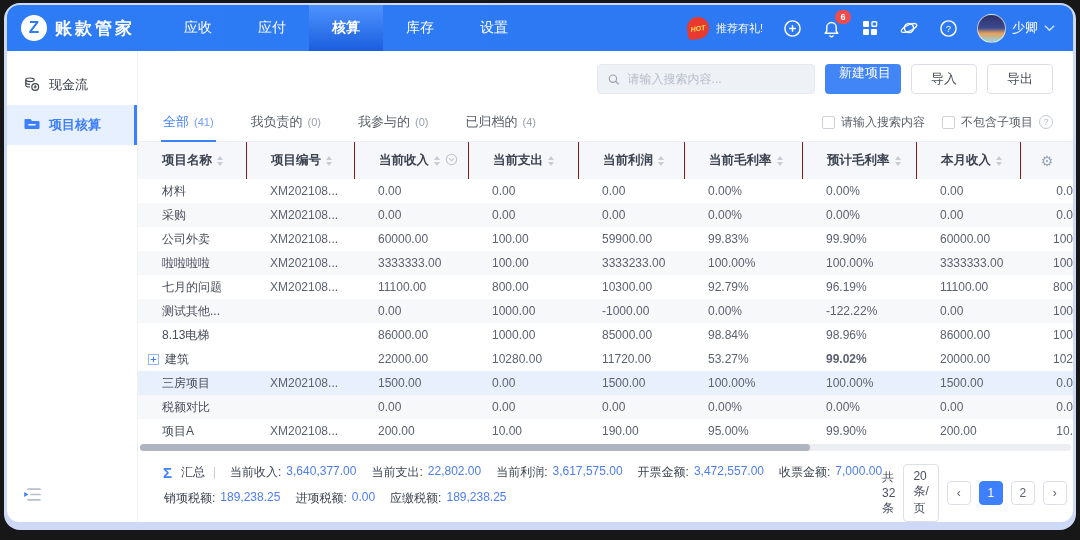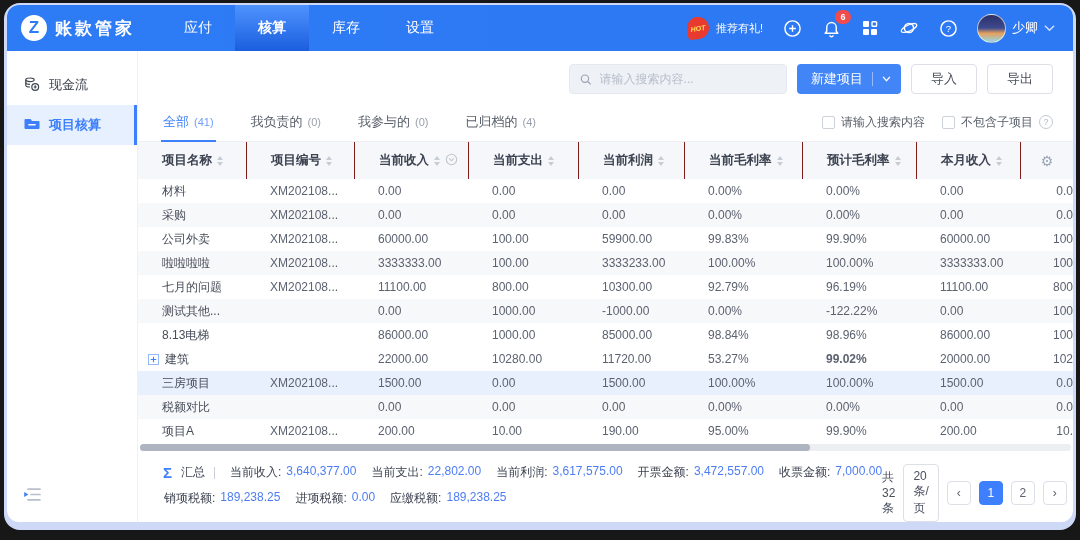--- a/index.html
+++ b/index.html
@@ -33,21 +33,21 @@
   .side-item{height:40px;display:flex;align-items:center;gap:9px;padding-left:17px;font-size:13px;color:#3d434d;cursor:pointer;position:relative;}
   .side-item.active{background:#e7f0fe;color:#3d7ffc;font-weight:bold;}
   .side-item.active::after{content:"";position:absolute;right:0;top:0;bottom:0;width:3px;background:#3d7ffc;}
   .collapse{position:absolute;bottom:16px;left:16px;cursor:pointer;}
 
   .main{flex:1;display:flex;flex-direction:column;min-width:0;}
   .toolbar{display:flex;align-items:center;justify-content:flex-end;gap:10px;padding:13px 20px 9px;}
   .search{width:218px;height:30px;background:#eef1f6;border:1px solid #e4e8ef;border-radius:4px;display:flex;align-items:center;padding:0 10px;gap:6px;box-sizing:border-box;}
   .search input{border:0;background:transparent;outline:0;font-size:12px;color:#333;width:100%;}
   .search input::placeholder{color:#b7bec9;}
-  .btn-primary{height:30px;background:#4285f7;border:none;color:#fff;font-size:13px;border-radius:4px;display:flex;align-items:center;padding:0 10px 0 14px;gap:9px;cursor:pointer;font-family:inherit;}
+  .btn-primary{height:30px;background:#4285f7;border:none;color:#fff;font-size:13px;border-radius:4px;display:flex;align-items:center;padding:0 10px 0 14px;gap:9px;cursor:pointer;font-family:inherit;flex-direction:column;}
   .btn-primary .split{width:1px;height:14px;background:rgba(255,255,255,.45);}
   .btn-outline{height:30px;min-width:66px;background:#fff;border:1px solid #dcdfe6;border-radius:4px;font-size:13px;color:#4a4f58;display:flex;align-items:center;justify-content:center;cursor:pointer;font-family:inherit;}
 
   .tabs-row{display:flex;align-items:center;padding:0 20px 0 25px;border-bottom:1px solid #eceef2;height:38px;flex:0 0 38px;}
   .tab{margin-right:37px;font-size:13px;color:#595f69;height:100%;display:flex;align-items:center;gap:5px;position:relative;cursor:pointer;}
   .tab .count{font-size:11px;color:#9aa1ac;}
   .tab.active{color:#3d7ffc;}
   .tab.active .count{color:#6f9dfb;}
   .tab.active::after{content:"";position:absolute;left:-2px;right:-2px;bottom:-1px;height:2px;background:#3d7ffc;}
   .filters{margin-left:auto;display:flex;gap:17px;align-items:center;font-size:12px;color:#595f69;}
@@ -98,20 +98,21 @@
 <div class="stage">
   <div class="rim">
     <div class="window">
 
       <header class="navbar">
         <div class="brand">
           <span class="logo">Z</span>
           <span class="app-title">账款管家</span>
         </div>
         <nav class="menu" id="nav-menu">
+            <div class="menu-item">应收</div>
             <div class="menu-item">应付</div>
             <div class="menu-item active">核算</div>
             <div class="menu-item">库存</div>
             <div class="menu-item">设置</div>
           </nav>
         <div class="nav-right">
           <div class="promo">
             <span class="hot-badge">HOT</span>
             <span class="promo-label">推荐有礼!</span>
           </div>

